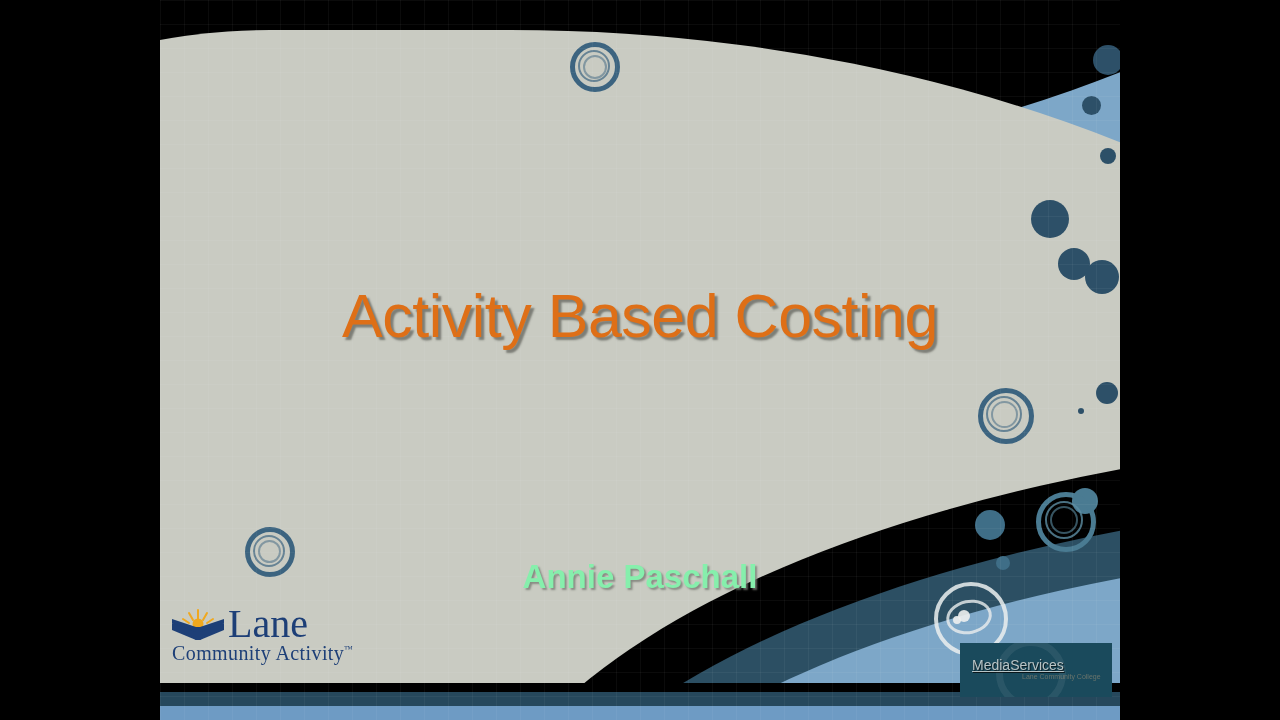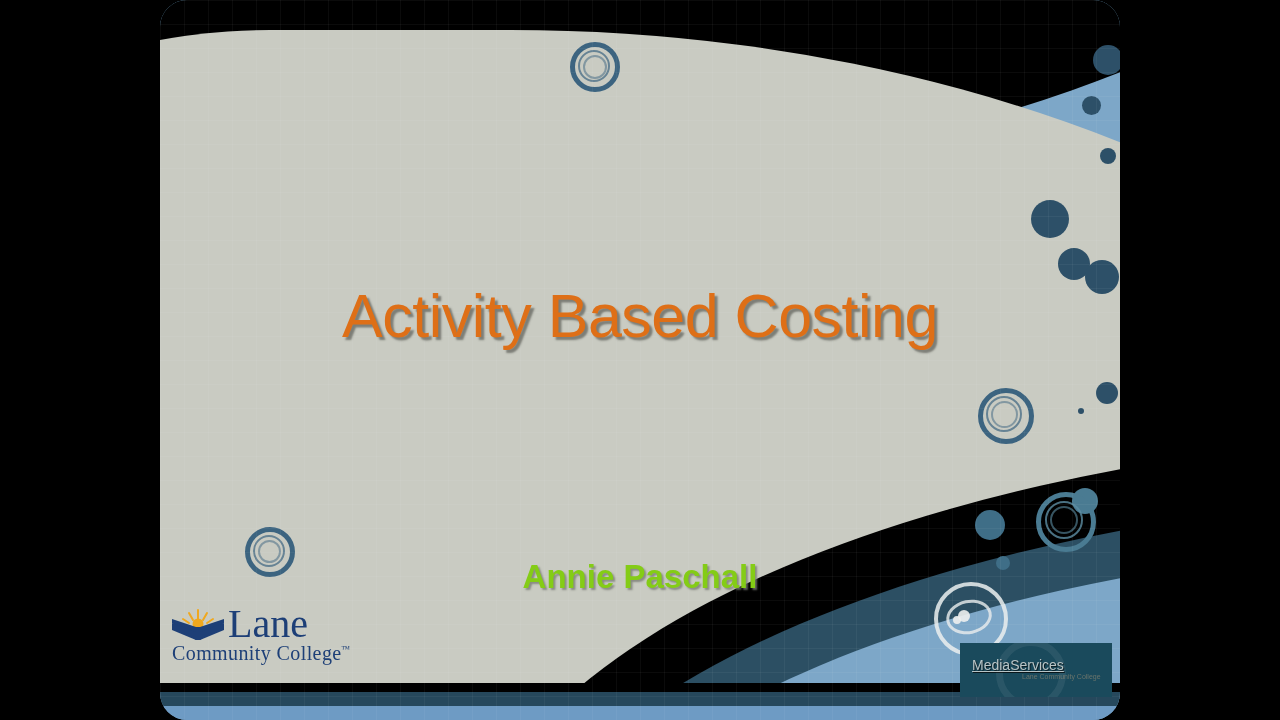--- a/index.html
+++ b/index.html
@@ -1,21 +1,21 @@
 <!DOCTYPE html>
 <html><head>
 <meta charset="utf-8">
 <style>
   html,body{margin:0;padding:0;background:#000;}
   body{width:1280px;height:720px;overflow:hidden;font-family:"Liberation Sans",sans-serif;}
 
   #stage{position:relative;width:1280px;height:720px;background:#000;overflow:hidden;}
 
   
-  #slide{position:absolute;left:160px;top:0;width:960px;height:720px;overflow:hidden;background:#000;border-radius:27px;}
+  #slide{position:absolute;left:160px;top:0;width:960px;height:720px;overflow:hidden;background:#000;}
 
   
   .plate-blue{position:absolute;inset:0;background:#7da7c8;}
   .grid-tex{position:absolute;inset:0;
     background-image:linear-gradient(rgba(255,255,255,.045) 1px,transparent 1px),
                      linear-gradient(90deg,rgba(255,255,255,.045) 1px,transparent 1px);
     background-size:24px 24px;pointer-events:none;}
 
   
   .teal-band{position:absolute;left:0;top:0;width:960px;height:180px;overflow:hidden;}
@@ -56,21 +56,21 @@
   .ring-white .dotwhite{position:absolute;border-radius:50%;background:rgba(238,240,238,.9);}
 
   .ring-dark{position:absolute;border-radius:50%;}
   .ring-dark i{position:absolute;border-radius:50%;border-style:solid;border-color:#3a6a84;}
 
   
   #title{position:absolute;left:0;top:281px;width:960px;text-align:center;
      font-size:61px;font-weight:400;letter-spacing:-.5px;color:#de6f17;
      text-shadow:3px 3px 2px rgba(110,112,105,.85);white-space:nowrap;}
   #subtitle{position:absolute;left:0;top:558px;width:960px;text-align:center;
-     font-size:33px;font-weight:700;color:#84cc16;
+     font-size:33px;font-weight:700;color:#86efac;
      text-shadow:2px 2px 2px rgba(120,122,115,.8);white-space:nowrap;}
 
   
   #lane-logo{position:absolute;left:10px;top:608px;width:210px;height:62px;}
   #lane-wordmark{position:absolute;left:58px;top:-4px;font-family:"Liberation Serif",serif;
      font-size:40px;color:#1d3f77;letter-spacing:0px;line-height:1;}
   #lane-sub{position:absolute;left:2px;top:34px;font-family:"Liberation Serif",serif;
      font-size:20px;color:#1d3f77;letter-spacing:.4px;white-space:nowrap;}
   #lane-tm{font-size:9px;vertical-align:super;}
 
@@ -166,21 +166,21 @@
           <line x1="37" y1="5" x2="33" y2="12"></line>
           <line x1="13" y1="11" x2="19" y2="15"></line>
           <line x1="43" y1="11" x2="37" y2="15"></line>
         </g>
         <circle cx="28" cy="16" r="5.5" fill="#f0a81e"></circle>
         <path d="M2 11 L26 19 L28 19 L30 19 L54 11 L54 15 L30 32 L28 32 L26 32 L2 15 Z" fill="#1d3f77"></path>
         <path d="M2 15 L26 24 L26 32 L2 22 Z" fill="#1d3f77"></path>
         <path d="M54 15 L30 24 L30 32 L54 22 Z" fill="#1d3f77"></path>
       </svg>
       <div id="lane-wordmark">Lane</div>
-      <div id="lane-sub"><span>Community College</span><span id="lane-tm">™</span></div>
+      <div id="lane-sub"><span>Community Activity</span><span id="lane-tm">™</span></div>
     </div>
 
     <div id="media">
       <div class="cmark"></div>
       <div class="mlabel">MediaServices</div>
       <div class="msub">Lane Community College</div>
     </div>
 
   </div>
 </div>

